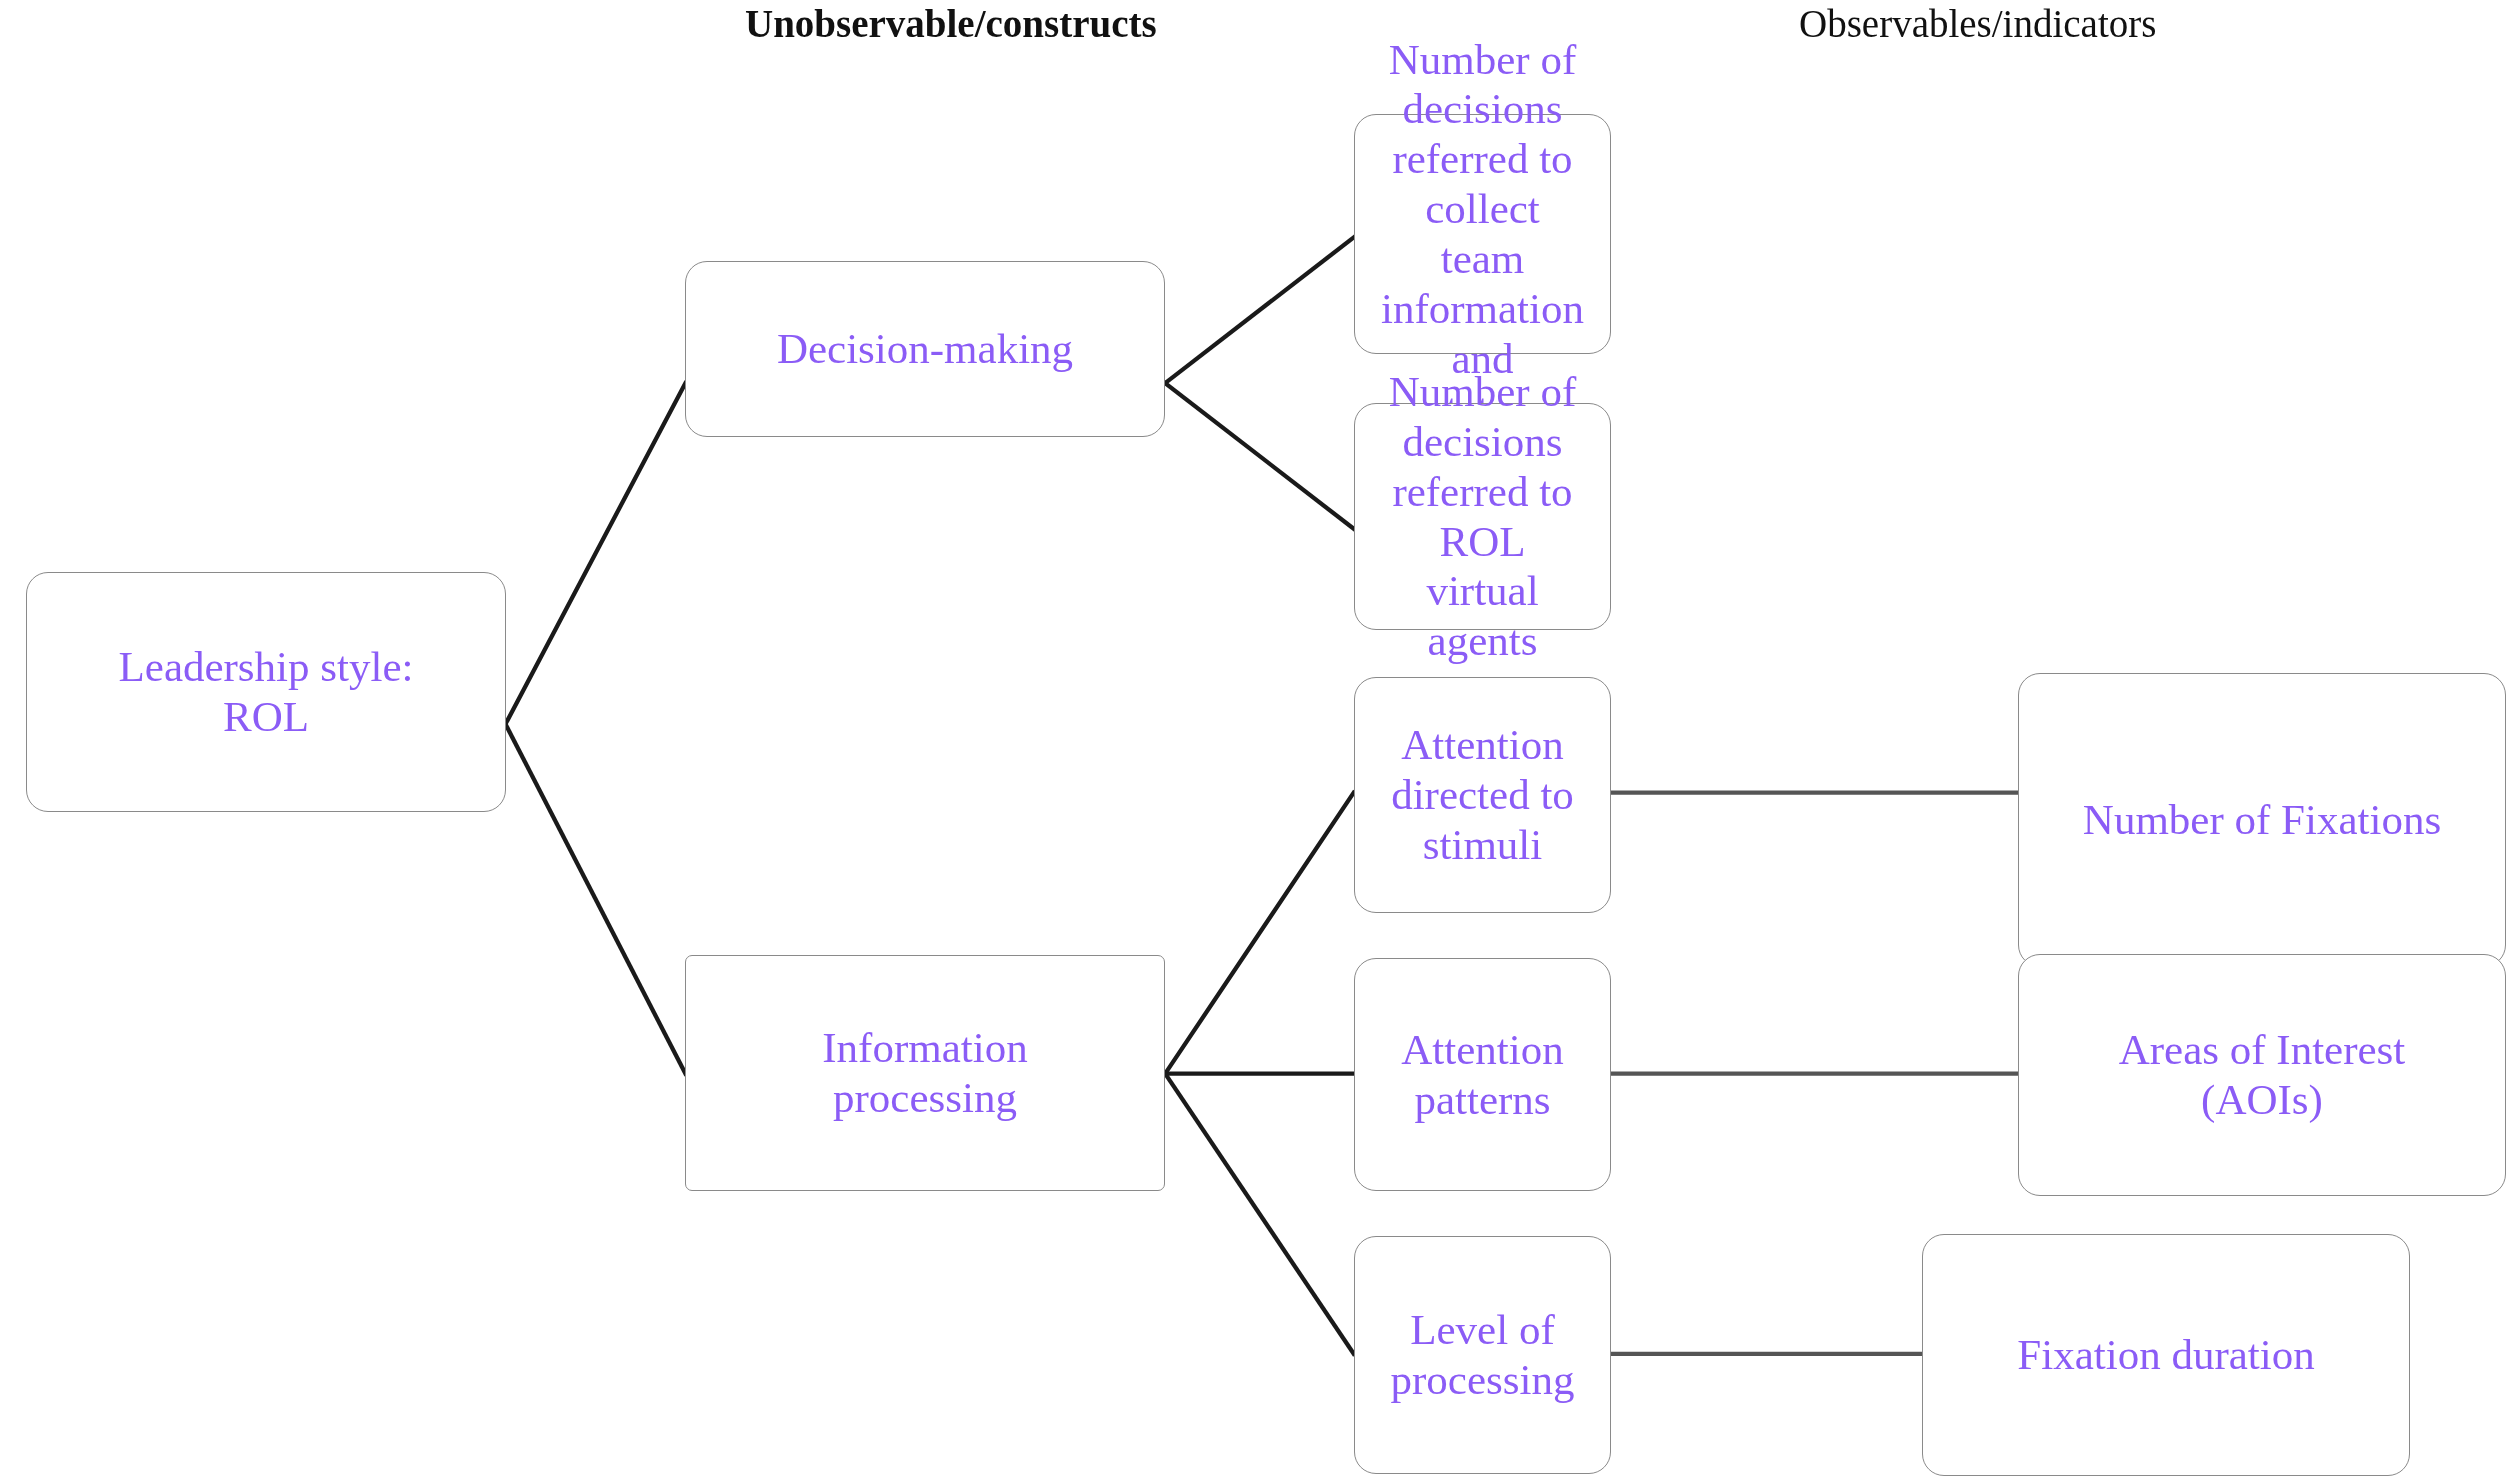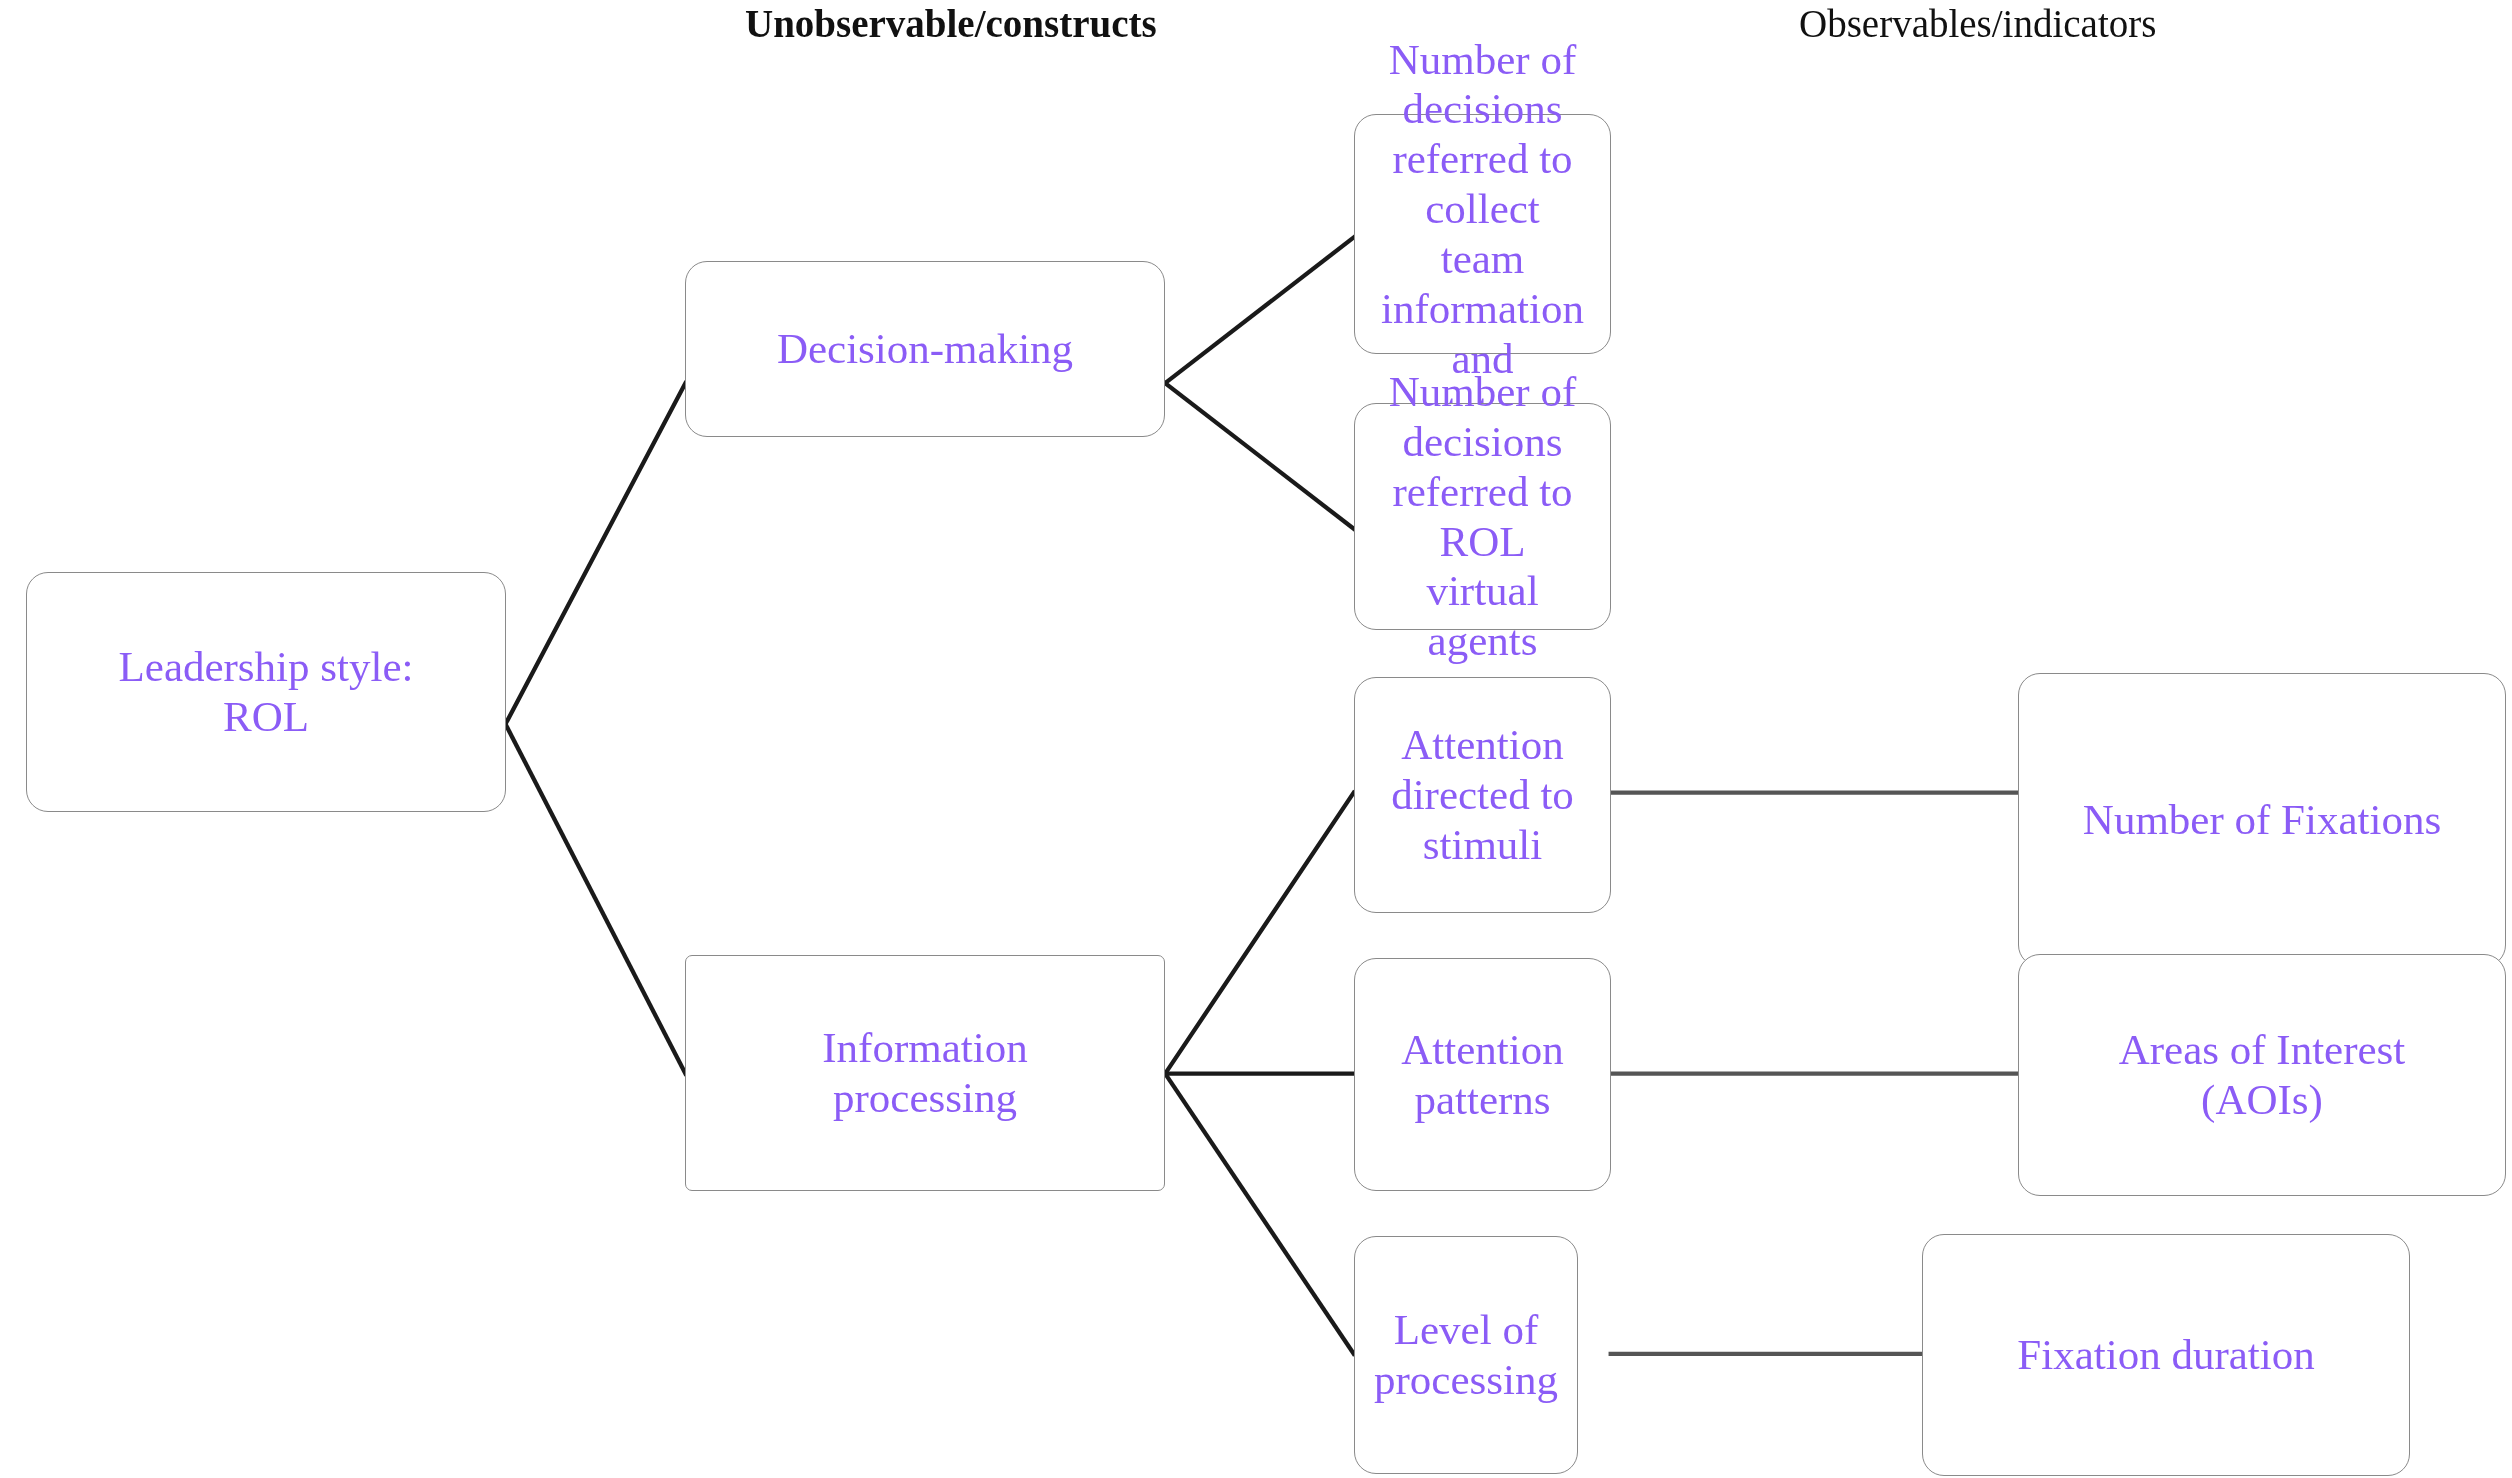--- a/index.html
+++ b/index.html
@@ -116,21 +116,21 @@
 
   <div class="node" style="left:1354px; top:677px; width:257px; height:236px;">
     <span>Attention directed to
 stimuli</span>
   </div>
 
   <div class="node" style="left:1354px; top:958px; width:257px; height:233px;">
     <span>Attention patterns</span>
   </div>
 
-  <div class="node" style="left:1354px; top:1236px; width:224px; height:238px;">
+  <div class="node" style="left:1354px; top:1236px; width:257px; height:238px;">
     <span>Level of processing</span>
   </div>
 
   <div class="node" style="left:2018px; top:673px; width:488px; height:294px;">
     <span>Number of Fixations</span>
   </div>
 
   <div class="node" style="left:2018px; top:954px; width:488px; height:242px;">
     <span>Areas of Interest
 (AOIs)</span>

